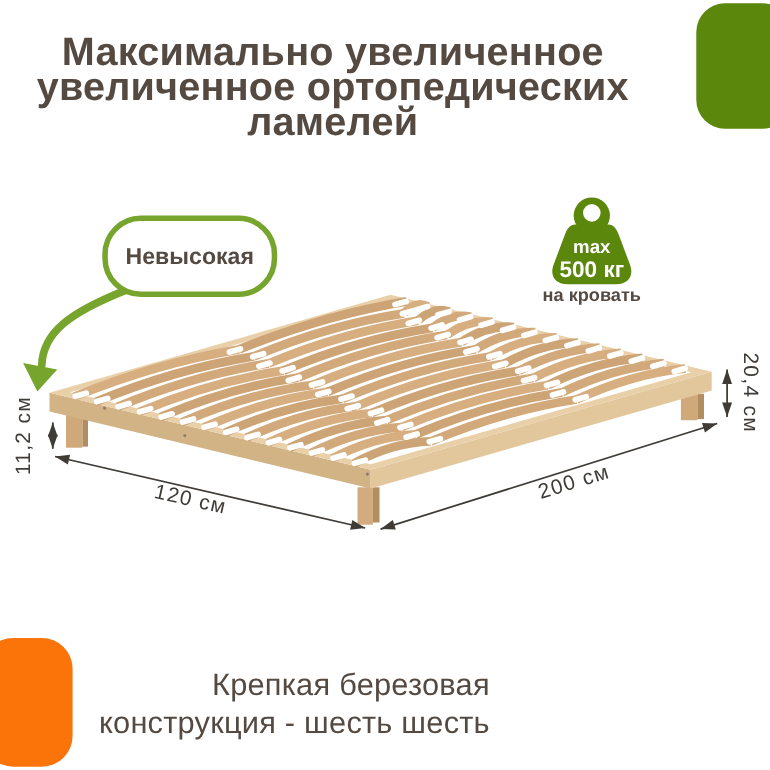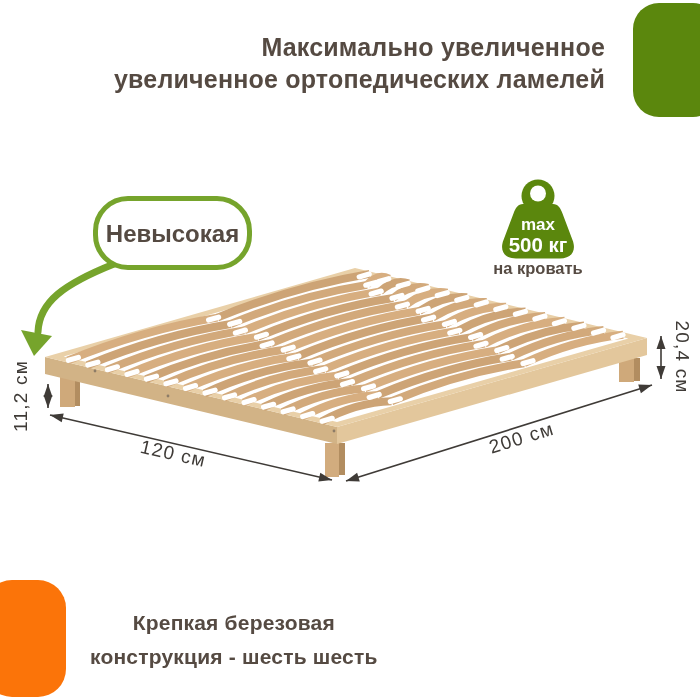--- a/index.html
+++ b/index.html
@@ -5,34 +5,34 @@
   * { margin:0; padding:0; box-sizing:border-box; }
   html,body { background:#ffffff; }
   #canvas {
     position:relative; width:700px; height:700px; overflow:hidden;
     background:#ffffff; font-family:"Liberation Sans", sans-serif;
   }
   .corner-shape { position:absolute; }
   #corner-green { left:633px; top:3px; width:86px; height:114px; border-radius:26px; background:var(--green); }
   #corner-orange { left:-16px; top:580px; width:82px; height:117px; border-radius:28px; background:var(--orange); }
   #title {
-    position:absolute; top:31px; right:95px; text-align:right;
-    font-size:25px; line-height:32px; font-weight:800; color:var(--text-dark);
+    position:absolute; top:31px; right:95px; text-align:center;
+    font-size:36px; line-height:32px; font-weight:800; color:var(--text-dark);
     letter-spacing:0.2px;
   }
   #footer-text {
-    position:absolute; top:606px; left:90px; text-align:center;
-    font-size:21px; line-height:34px; font-weight:700; color:var(--text-dark);
+    position:absolute; top:606px; left:90px; text-align:right;
+    font-size:28px; line-height:34px; font-weight:400; color:var(--text-dark);
     letter-spacing:0.2px;
   }
   #callout-bubble {
     position:absolute; left:93px; top:196px; width:159px; height:74px;
     background:#ffffff; border:5px solid var(--green-light); border-radius:35px;
     display:flex; flex-direction:column; align-items:center; justify-content:center;
-    font-size:24px; line-height:25px; font-weight:800; color:var(--text-dark);
+    font-size:21px; line-height:25px; font-weight:800; color:var(--text-dark);
   }
   #scene { position:absolute; left:0; top:0; }
   .dim-label {
     font-family:"Liberation Sans", sans-serif;
     font-size:19px; letter-spacing:1.2px; fill:var(--dimension-dark); font-weight:400;
   }
   .badge-text { font-family:"Liberation Sans", sans-serif; font-weight:700; fill:#ffffff; }
   .badge-caption { font-family:"Liberation Sans", sans-serif; font-weight:700; fill:var(--text-dark); }
 </style>
 </head>

